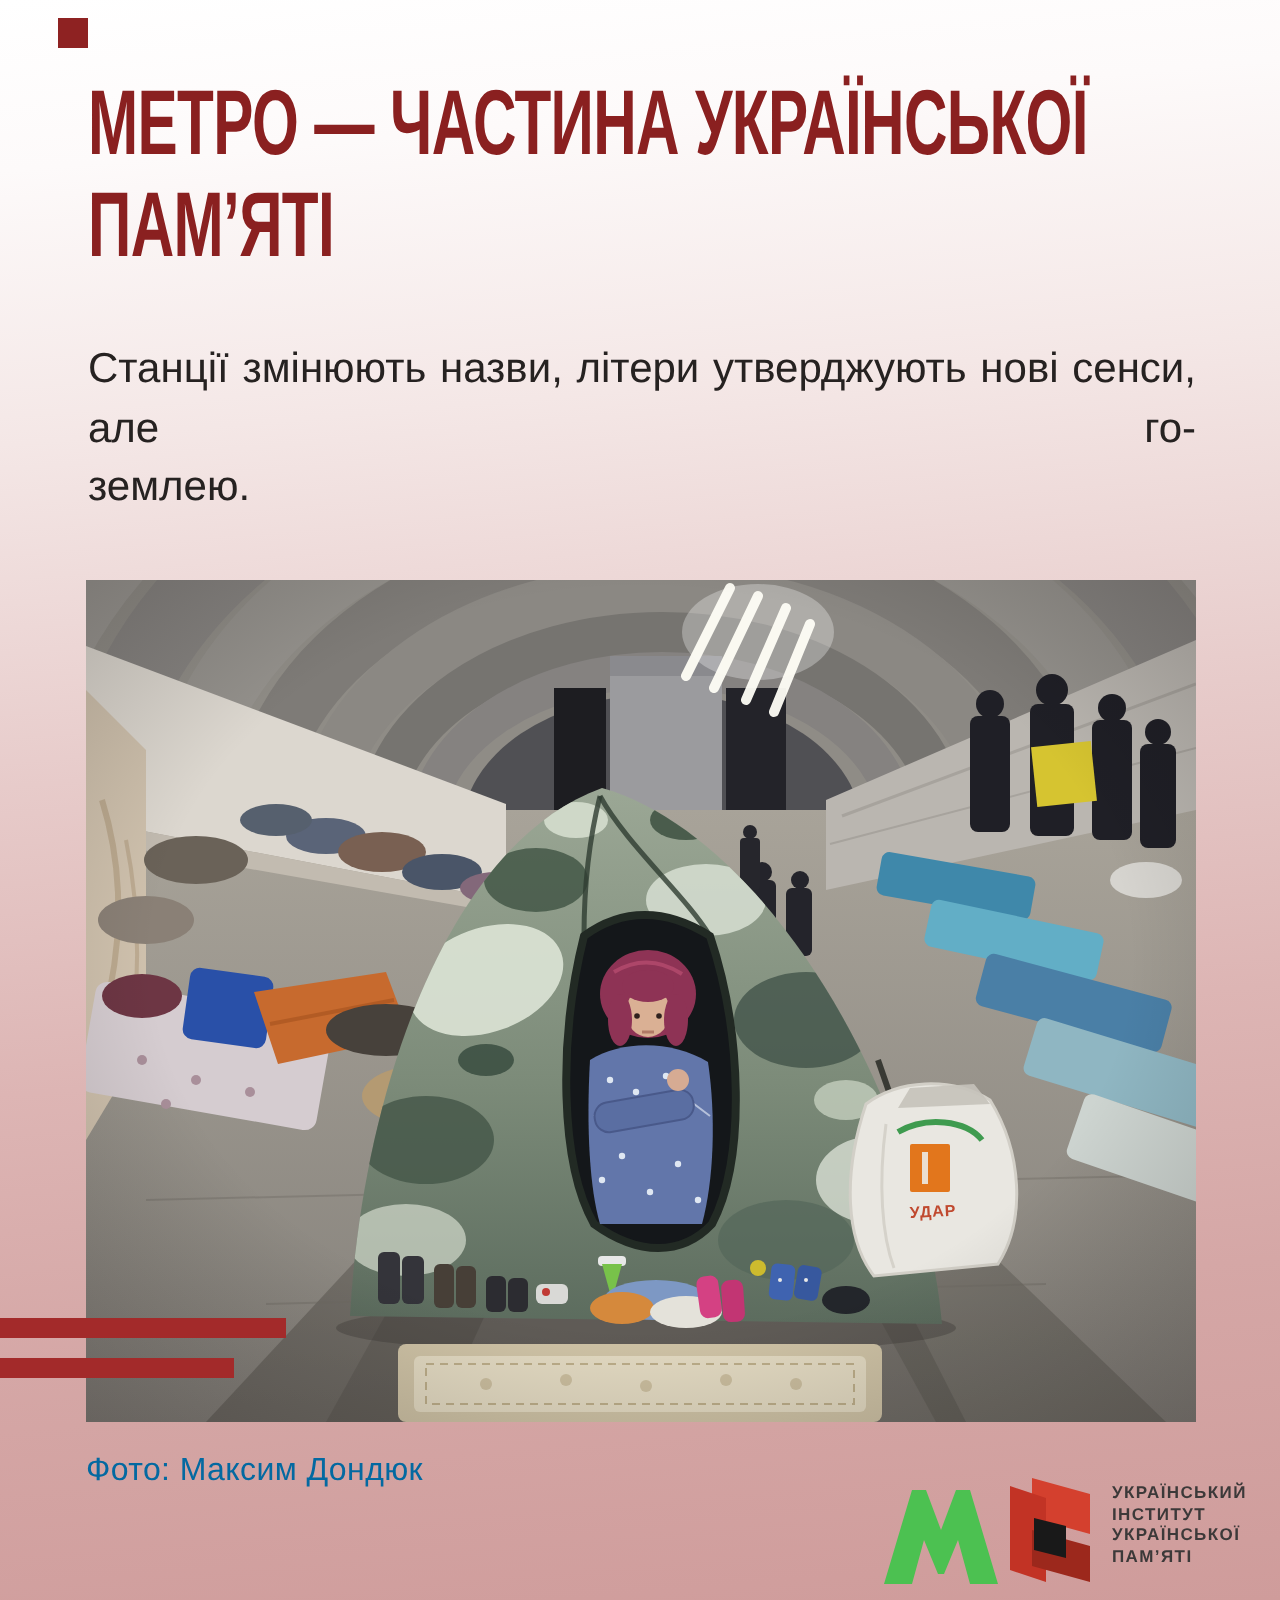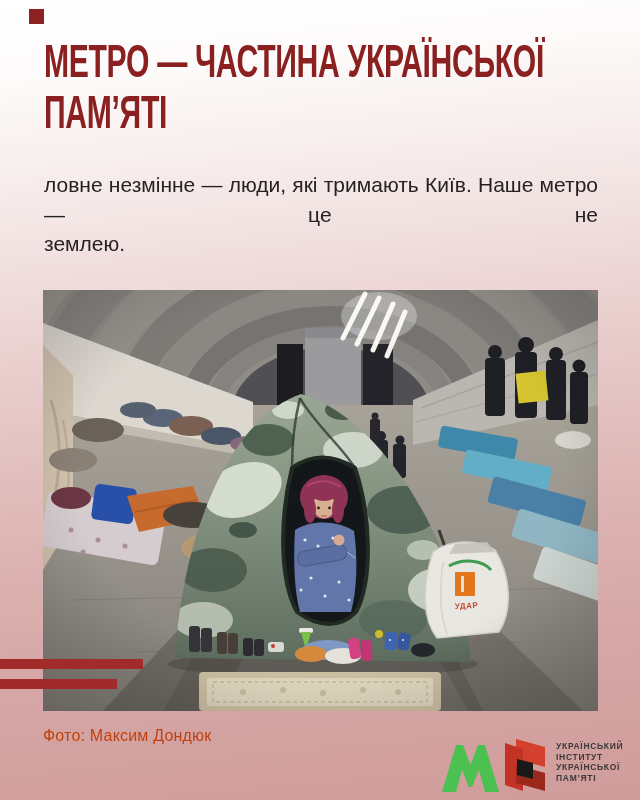--- a/index.html
+++ b/index.html
@@ -16,38 +16,38 @@
     transform:scaleX(0.655);transform-origin:0 0;
   }
   .body-text{position:absolute;left:44px;top:170px;width:554px;z-index:4;
     font-size:21px;line-height:29.5px;color:#262221;}
   .body-text .jl{text-align:justify;text-align-last:justify;}
   .body-text .ll{text-align:left;}
   .photo{position:absolute;left:43px;top:290px;width:555px;height:421px;z-index:1;display:block;}
   .bar{position:absolute;background:#A32A2A;z-index:3;}
   .bar1{left:0;top:659px;width:143px;height:10px;}
   .bar2{left:0;top:679px;width:117px;height:10px;}
-  .caption{position:absolute;left:43px;top:727px;z-index:4;font-size:16px;color:#c2410c;letter-spacing:0.2px;}
+  .caption{position:absolute;left:43px;top:727px;z-index:4;font-size:16px;color:#0369a1;letter-spacing:0.2px;}
   .metro-logo{position:absolute;left:441px;top:743px;width:59px;height:49px;z-index:4;display:block;}
   .uinp-logo{position:absolute;left:503px;top:737px;width:44px;height:56px;z-index:4;display:block;}
   .uinp-text{position:absolute;left:556px;top:741px;z-index:4;
     font-size:8.5px;line-height:10.5px;font-weight:bold;color:#3c3939;letter-spacing:0.7px;}
 </style>
 </head>
 <body>
 
 <div class="accent-square"></div>
 
 <div class="title">
   <div>МЕТРО — ЧАСТИНА УКРАЇНСЬКОЇ</div>
   <div>ПАМ’ЯТІ</div>
 </div>
 
 <div class="body-text">
-  <div class="jl">ловне незмінне — люди, які тримають Київ. Наше метро — це не</div>
+  <div class="jl">Станції змінюють назви, літери утверджують нові сенси, але го-</div>
   <div class="ll">землею.</div>
 </div>
 
 <svg class="photo" viewBox="0 0 555 421" preserveAspectRatio="none">
   <defs>
     <linearGradient id="gFloor" x1="0" y1="0" x2="0" y2="1">
       <stop offset="0" stop-color="#a8a399"></stop>
         <stop offset="1" stop-color="#84807a"></stop>
     </linearGradient>
     <linearGradient id="gTent" x1="0" y1="0" x2="0" y2="1">

